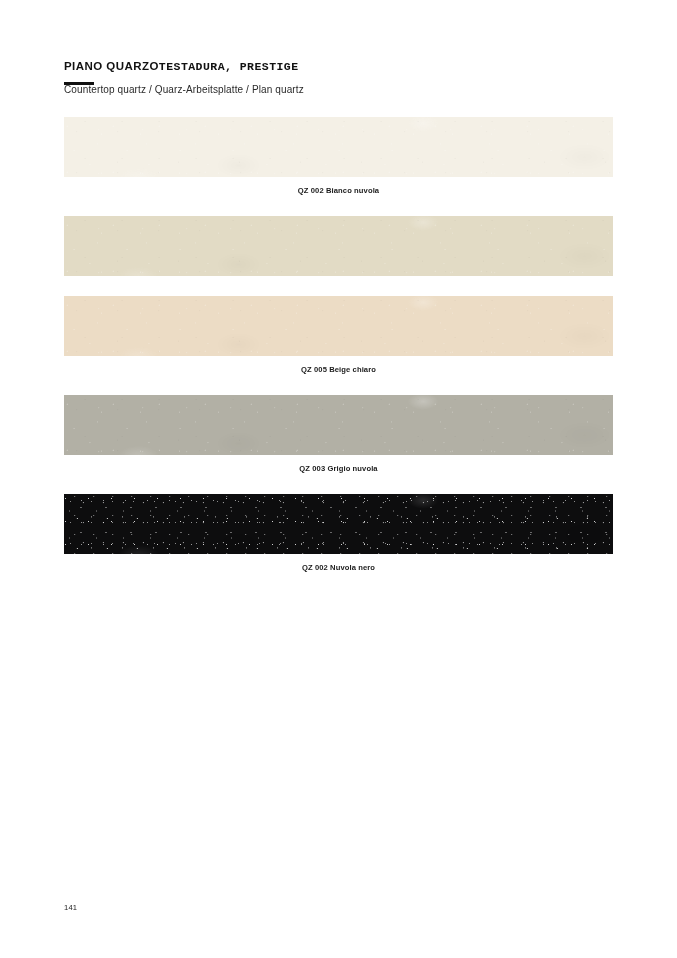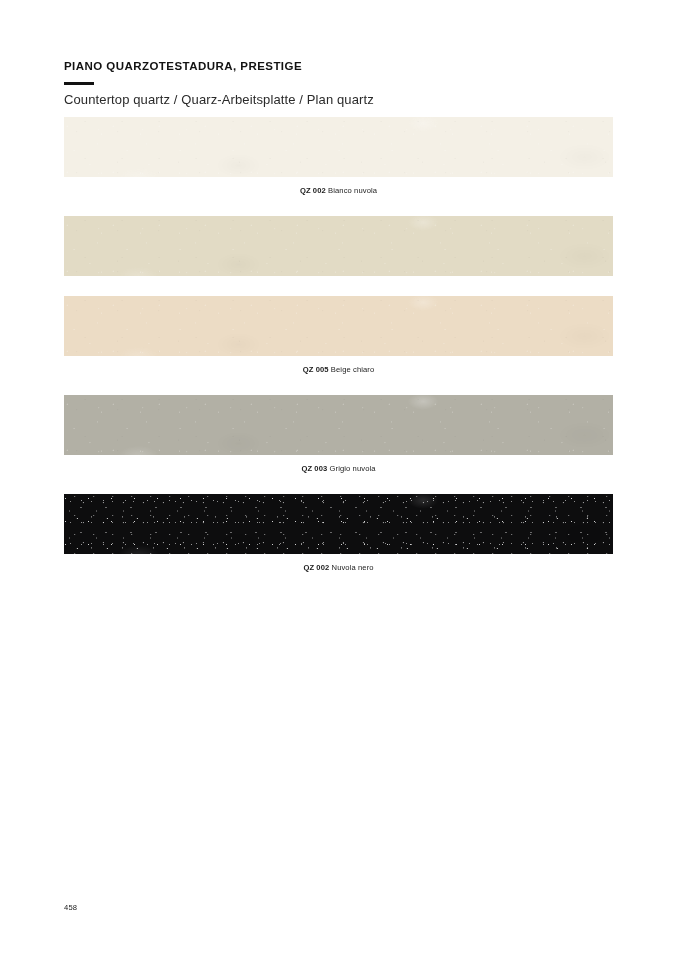--- a/index.html
+++ b/index.html
@@ -45,30 +45,30 @@
   }
   .title-right {
     font-size: 11.5px;
     font-weight: bold;
     letter-spacing: 0.45px;
     color: #121212;
     line-height: 13px;
     margin: 0;
     white-space: nowrap;
     text-align: right;
+    font-family: Liberation Mono, monospace;
   }
   .title-rule {
     width: 30px;
     height: 3px;
     background: #111111;
     margin-top: 9px;
   }
   .subtitle {
-    margin-top: 10px;
-    font-size: 13px;
+    font-size: 10px;
     letter-spacing: 0.12px;
     color: #2a2a2a;
     line-height: 10px;
     white-space: nowrap;
   }
 
   
   .swatch-list {
     position: absolute;
     left: 64px;
@@ -141,21 +141,21 @@
     text-align: center;
     font-size: 7.6px;
     letter-spacing: 0.1px;
     color: #1b1b1b;
     line-height: 10px;
   }
   .swatch-code {
     font-weight: bold;
   }
   .swatch-name {
-    font-weight: normal;
+    font-weight: bold;
   }
 
   
   .page-number {
     position: absolute;
     left: 64px;
     top: 903px;
     font-size: 7.6px;
     letter-spacing: 0.2px;
     color: #1b1b1b;
@@ -212,15 +212,15 @@
     <div class="swatch-item">
       <div class="swatch-tile dark" style="background-color: rgb(13, 13, 14);"></div>
       <div class="swatch-caption">
         <span class="swatch-code">QZ 002</span>
         <span class="swatch-name">Nuvola nero</span>
       </div>
     </div>
 
   </div>
 
-  <div class="page-number">458</div>
+  <div class="page-number">141</div>
 
 </div>
 
 </body></html>

